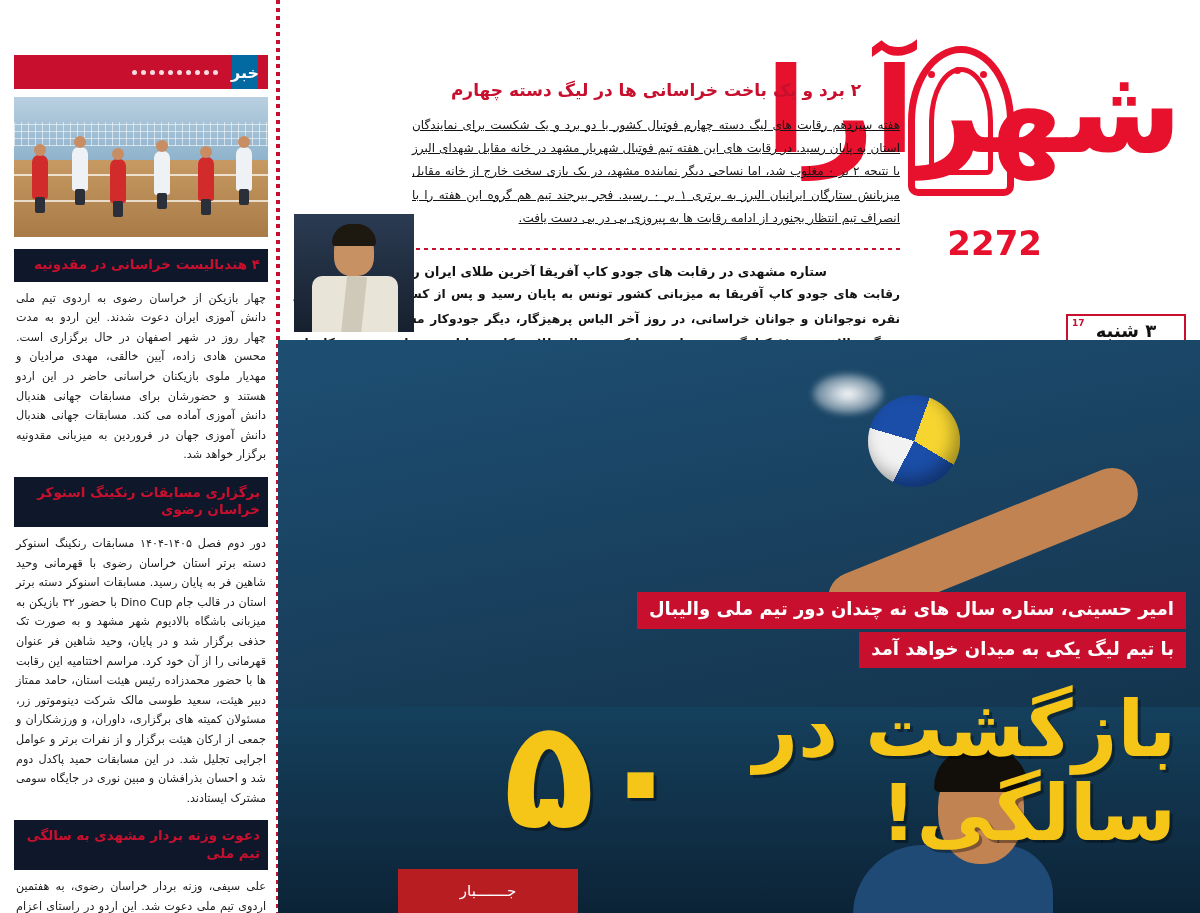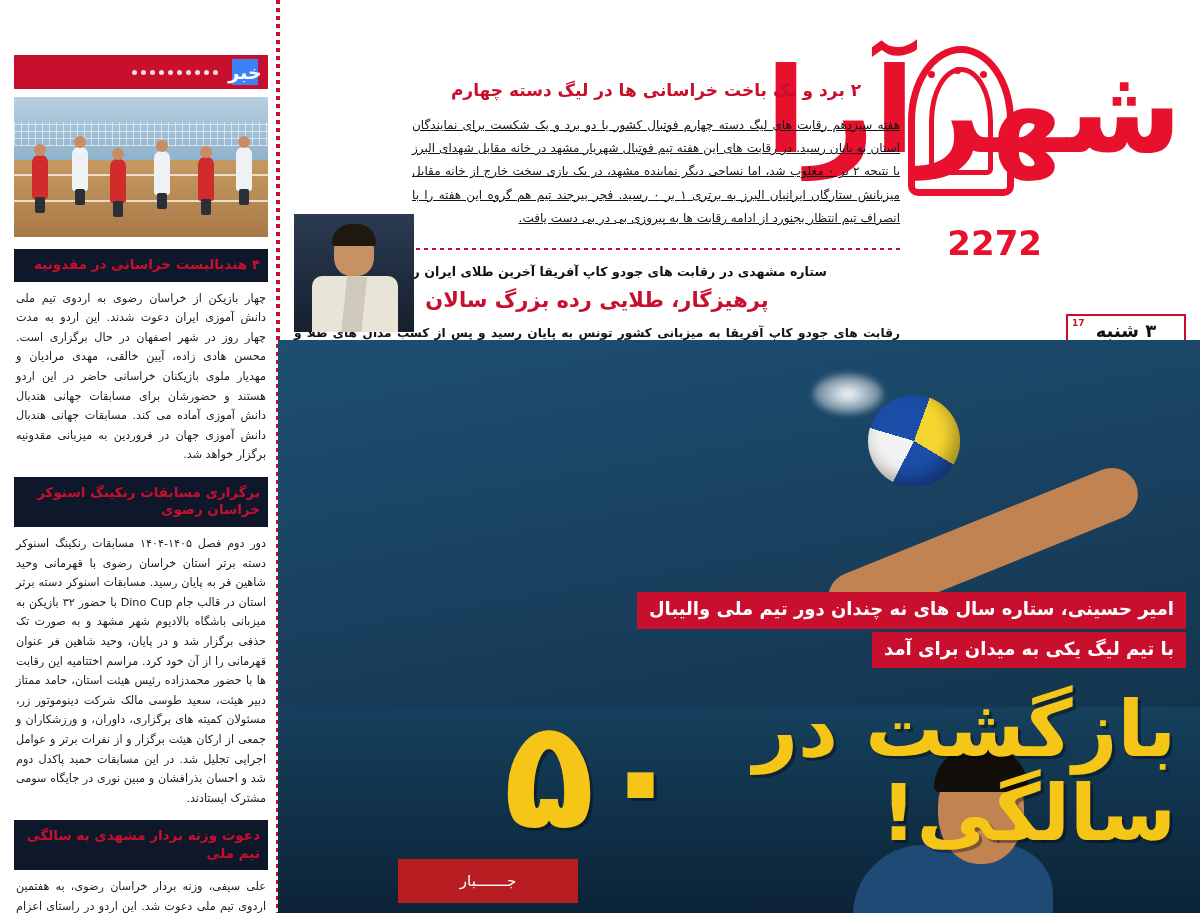--- a/index.html
+++ b/index.html
@@ -55,24 +55,24 @@
     justify-content: flex-start;
     padding-right: 8px;
   }
   .headline-banner .dots span {
     display: inline-block;
     width: 5px; height: 5px; border-radius: 50%;
     background: #ffffff; margin-left: 4px;
     opacity: .85;
   }
   .banner-badge {
-    width: 26px; height: 26px;
-    background: #3b82f6;
+    width: 26px; height: 34px;
+    background: #0369a1;
     color: #fff;
-    font-size: 19px; font-weight: bold;
+    font-size: 16px; font-weight: bold;
     display: flex; align-items: center; justify-content: center;
     margin-left: 6px;
   }
   .side-photo {
     margin-top: 8px;
     width: 100%;
     height: 140px;
     background: linear-gradient(#b9cfe0, #8fb3cc 45%, #6f95b0);
     position: relative;
     overflow: hidden;
@@ -305,21 +305,21 @@
   }
   .hero .athlete-torso {
     position: absolute;
     left: 575px; top: 505px;
     width: 200px; height: 230px;
     background: #1f4a76;
     border-radius: 70px 50px 20px 20px;
   }
   .hero .banner-red {
     position: absolute;
-    left: 120px; bottom: 10px;
+    left: 120px; bottom: 0;
     width: 180px; height: 44px;
     background: #b81d22;
   }
   .hero .banner-red span {
     color: #fff; font-size: 15px;
     display: block; text-align: center; line-height: 44px; letter-spacing: 6px;
   }
   .hero-caption {
     position: absolute;
     right: 14px; top: 252px;
@@ -443,42 +443,41 @@
 
     <div class="hr-dotted"></div>
 
     <article class="judo">
       <div class="judo-photo">
         <div class="gi"></div>
         <div class="head"></div>
         <div class="hair"></div>
       </div>
       <div class="kicker">ستاره مشهدی در رقابت های جودو کاپ آفریقا آخرین طلای ایران را گرفت</div>
-      <h2>پرهیزگار، طلایی رده بزرگ سالان</h2>
       <p>رقابت های جودو کاپ آفریقا به میزبانی کشور تونس به پایان رسید و پس از کسب مدال های طلا و نقره نوجوانان و جوانان خراسانی، در روز آخر الیاس پرهیزگار، دیگر جودوکار مشهدی، در رده سنی بزرگ سالان وزن ۸۱ کیلوگرم نیز توانست با کسب مدال طلا به کارش پایان دهد تا در مجموع کاروان ایران شش طلا، نقره و برنز به دست آورد.</p>
     </article>
 
     <div class="hero">
       <div class="glow"></div>
       <div class="floor"></div>
       <div class="ball"></div>
       <div class="athlete-torso"></div>
 
       <div class="athlete-arm"></div>
       <div class="athlete-head"></div>
       <div class="athlete-hair"></div>
 
       <div class="banner-red">
         <span>جـــــــبار</span>
       </div>
 
       <div class="hero-caption">
         <div class="line">امیر حسینی، ستاره سال های نه چندان دور تیم ملی والیبال</div>
         <br>
-        <div class="line">با تیم لیگ یکی به میدان برای آمد</div>
+        <div class="line">با تیم لیگ یکی به میدان خواهد آمد</div>
       </div>
 
       <div class="hero-title">
         <span class="l1">بازگشت در</span>
         <span class="l2">سالگی!</span>
         <span class="big">۵۰</span>
       </div>
     </div>
   </section>
 </div>

